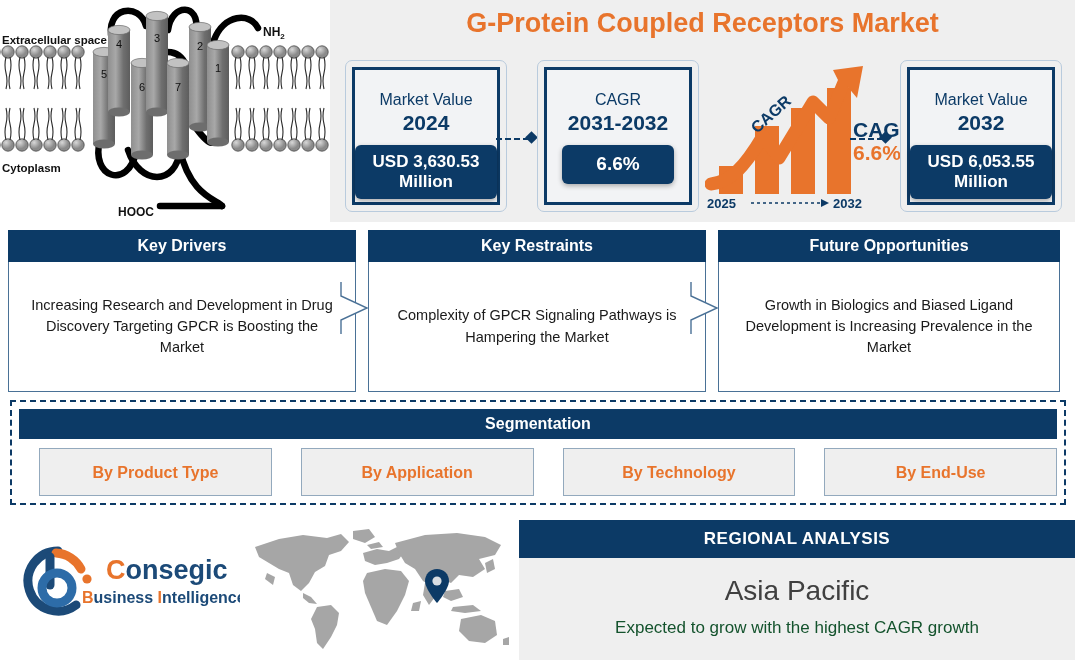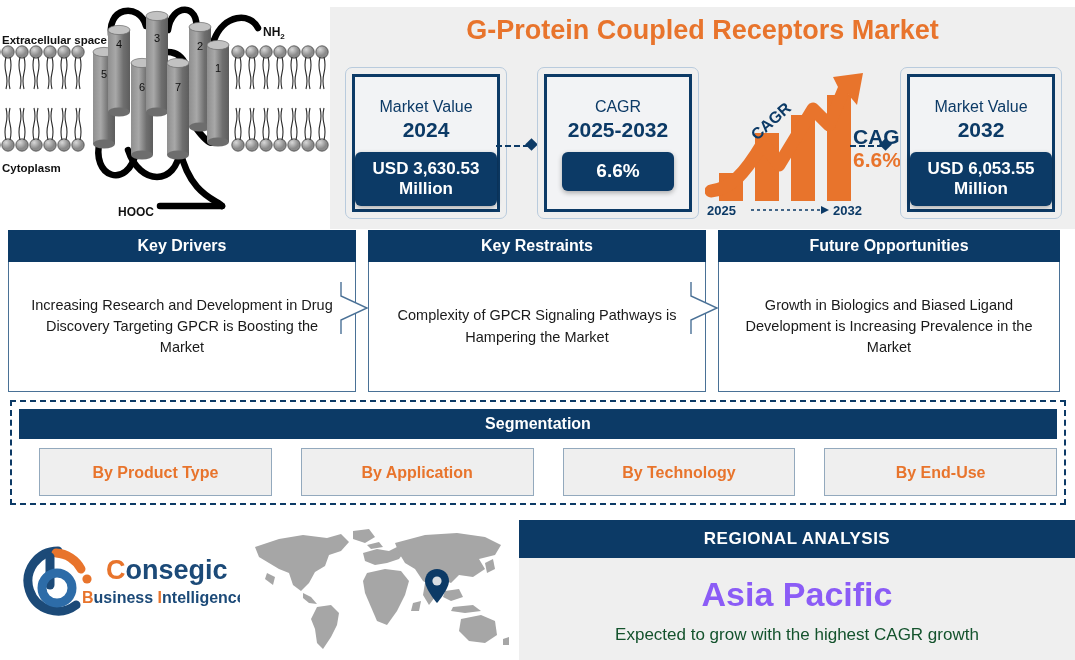--- a/index.html
+++ b/index.html
@@ -10,21 +10,21 @@
     overflow:hidden;
     position:relative;
   }
   .root{position:relative;width:1075px;height:660px;}
 
   
   .top-strip{position:absolute;left:0;top:0;width:1075px;height:222px;}
   .gpcr{position:absolute;left:0;top:0;width:330px;height:222px;background:#ffffff;}
   .gpcr svg{display:block;}
 
-  .hero{position:absolute;left:330px;top:0;width:745px;height:222px;background:#efefef;margin-top:7px;}
+  .hero{position:absolute;left:330px;top:0;width:745px;height:222px;background:#efefef;}
   .hero-title{
     position:absolute;left:0;top:8px;width:745px;text-align:center;
     font-size:27px;font-weight:bold;color:#E8742C;letter-spacing:0px;
   }
 
   
   .statbox{
     position:absolute;top:60px;height:152px;
     border:1px solid #b9cbdd;border-radius:7px;
     background:#efefef;box-sizing:border-box;padding:6px;
@@ -102,21 +102,21 @@
 
   
   .bottom{position:absolute;left:0;top:515px;width:1075px;height:145px;}
   .logo{position:absolute;left:10px;top:28px;width:230px;height:75px;}
   .worldmap{position:absolute;left:245px;top:10px;width:270px;height:130px;}
   .regional{position:absolute;left:519px;top:5px;width:556px;height:140px;background:#efefef;}
   .reg-head{
     height:38px;line-height:38px;text-align:center;background:#0c3a66;
     color:#ffffff;font-weight:bold;font-size:17px;letter-spacing:.5px;
   }
-  .reg-region{text-align:center;font-size:34px;font-weight:bold;color:#8b5cf6;margin-top:17px;}
+  .reg-region{text-align:center;font-size:28px;font-weight:normal;color:#404040;margin-top:17px;}
   .reg-sub{text-align:center;font-size:17px;color:#14532d;margin-top:11px;}
 </style>
 </head>
 <body>
 
 <div class="root">
 
   <div class="top-strip">
 
     <div class="gpcr">
@@ -270,21 +270,21 @@
       </div>
 
       <div class="connector" id="conn-1">
         <div class="conn-line"></div>
           <div class="conn-dot"></div>
       </div>
 
       <div class="statbox" id="box-cagr">
         <div class="statbox-inner">
           <div class="sb-label">CAGR</div>
-          <div class="sb-year">2025-2032</div>
+          <div class="sb-year">2031-2032</div>
           <div class="sb-pill pill-small">6.6%</div>
         </div>
       </div>
 
       <div class="chart-icon">
         <svg width="190" height="150" viewBox="0 0 190 150" xmlns="http://www.w3.org/2000/svg">
           <g fill="#E8742C">
             <rect x="14" y="104" width="24" height="28"></rect>
             <rect x="50" y="64" width="24" height="68"></rect>
             <rect x="86" y="46" width="24" height="86"></rect>

